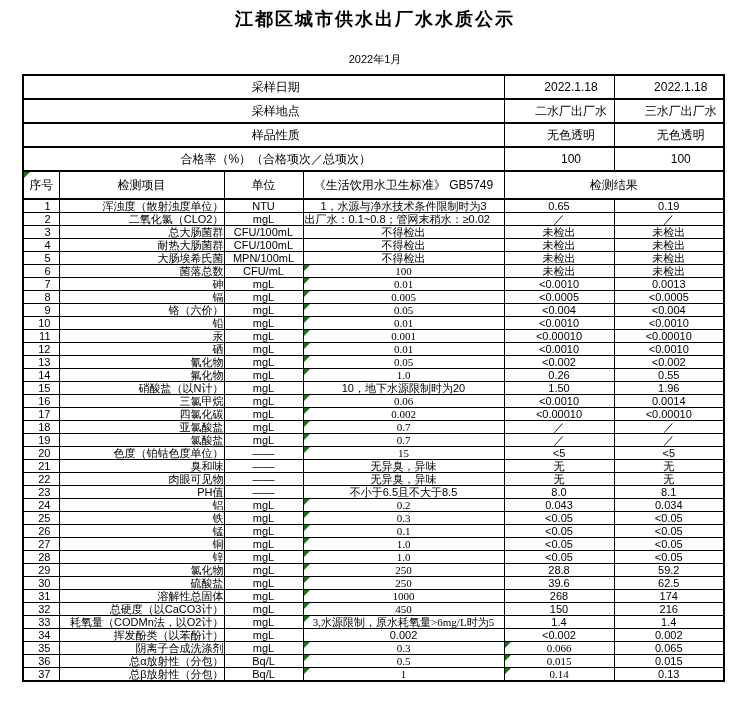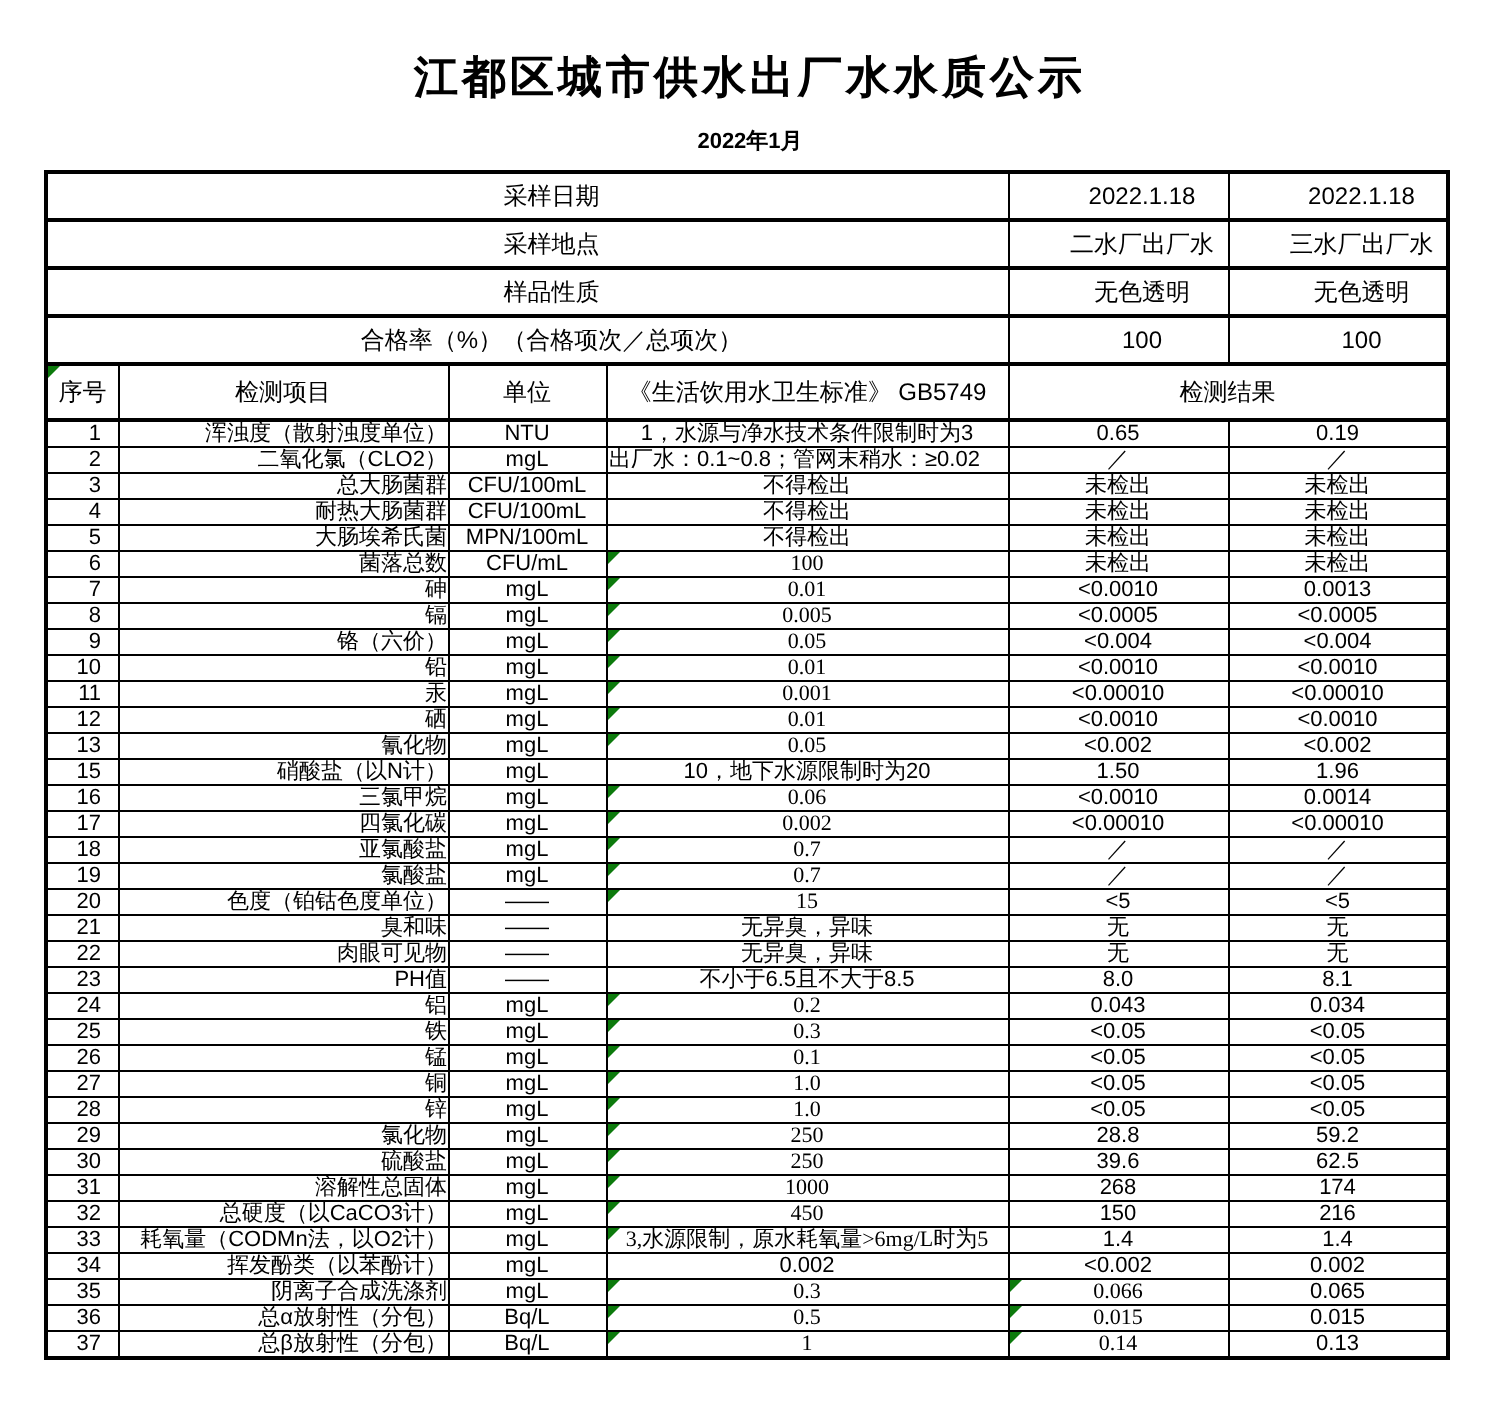--- a/index.html
+++ b/index.html
@@ -4,30 +4,29 @@
 <style>
   html,body{margin:0;padding:0;background:#ffffff;}
   body{
     width:750px;height:703px;overflow:hidden;
     font-family:"Liberation Sans","DejaVu Sans",sans-serif;
     color:#000;
     -webkit-font-smoothing:antialiased;
   }
   .title{
     text-align:center;
-    font-size:22px;
+    font-size:18px;
     font-weight:bold;
     letter-spacing:2px;
-    padding-top:24px;
+    padding-top:7px;
   }
   .subtitle{
     text-align:center;
     font-size:11px;
-    margin-top:9px;
-    font-weight:bold;
+    margin-top:21px;
   }
   table{
     border-collapse:collapse;
     table-layout:fixed;
     margin-left:22px;
     margin-top:7px;
     width:701px;
     border:2px solid #000;
   }
   td,th{
@@ -212,20 +211,28 @@
       </tr>
       <tr class="data">
         <td class="c-no">13</td>
         <td class="c-item">氰化物</td>
         <td>mgL</td>
         <td class="gm">0.05</td>
         <td>&lt;0.002</td>
         <td>&lt;0.002</td>
       </tr>
       <tr class="data">
+        <td class="c-no">14</td>
+        <td class="c-item">氟化物</td>
+        <td>mgL</td>
+        <td class="gm">1.0</td>
+        <td>0.26</td>
+        <td>0.55</td>
+      </tr>
+      <tr class="data">
         <td class="c-no">15</td>
         <td class="c-item">硝酸盐（以N计）</td>
         <td>mgL</td>
         <td>10，地下水源限制时为20</td>
         <td>1.50</td>
         <td>1.96</td>
       </tr>
       <tr class="data">
         <td class="c-no">16</td>
         <td class="c-item">三氯甲烷</td>

